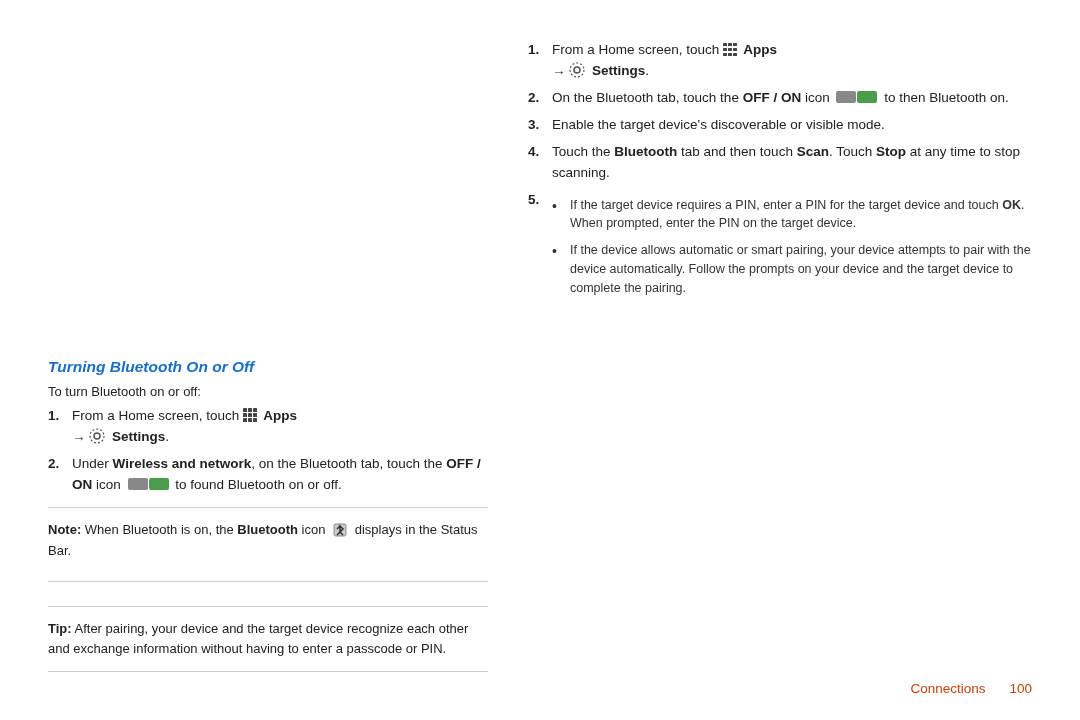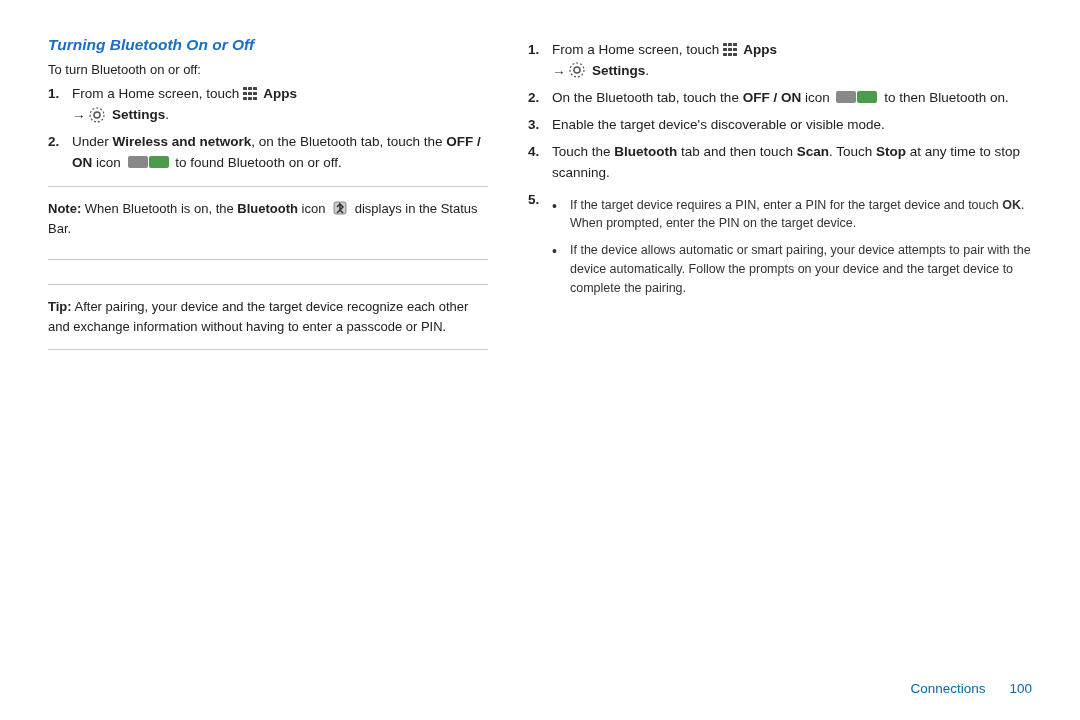--- a/index.html
+++ b/index.html
@@ -19,20 +19,21 @@
       flex-direction: row;
       padding: 36px 48px 36px 48px;
       height: 100%;
       gap: 40px;
     }
 
     .left-column {
       flex: 0 0 440px;
       display: flex;
       flex-direction: column;
+      justify-content: flex-end;
     }
 
     .right-column {
       flex: 1;
       display: flex;
       flex-direction: column;
       padding-top: 0;
     }
 
     .section-title {
@@ -165,21 +166,21 @@
       min-width: 14px;
       font-size: 14px;
       margin-right: 4px;
     }
 
     .footer {
       position: absolute;
       bottom: 24px;
       right: 48px;
       font-size: 13.5px;
-      color: #0369a1;
+      color: #c2410c;
       display: flex;
       gap: 24px;
     }
 
     .bold { font-weight: bold; }
 
     .inline-apps {
       display: inline-grid;
       grid-template-columns: repeat(3, 3.5px);
       grid-template-rows: repeat(3, 3.5px);

